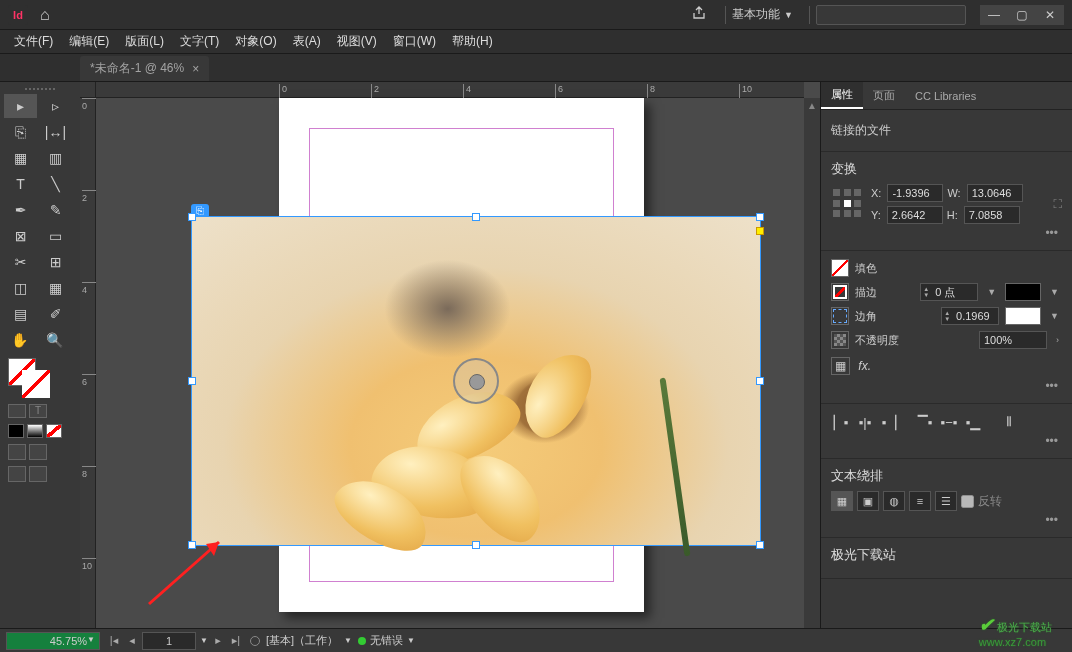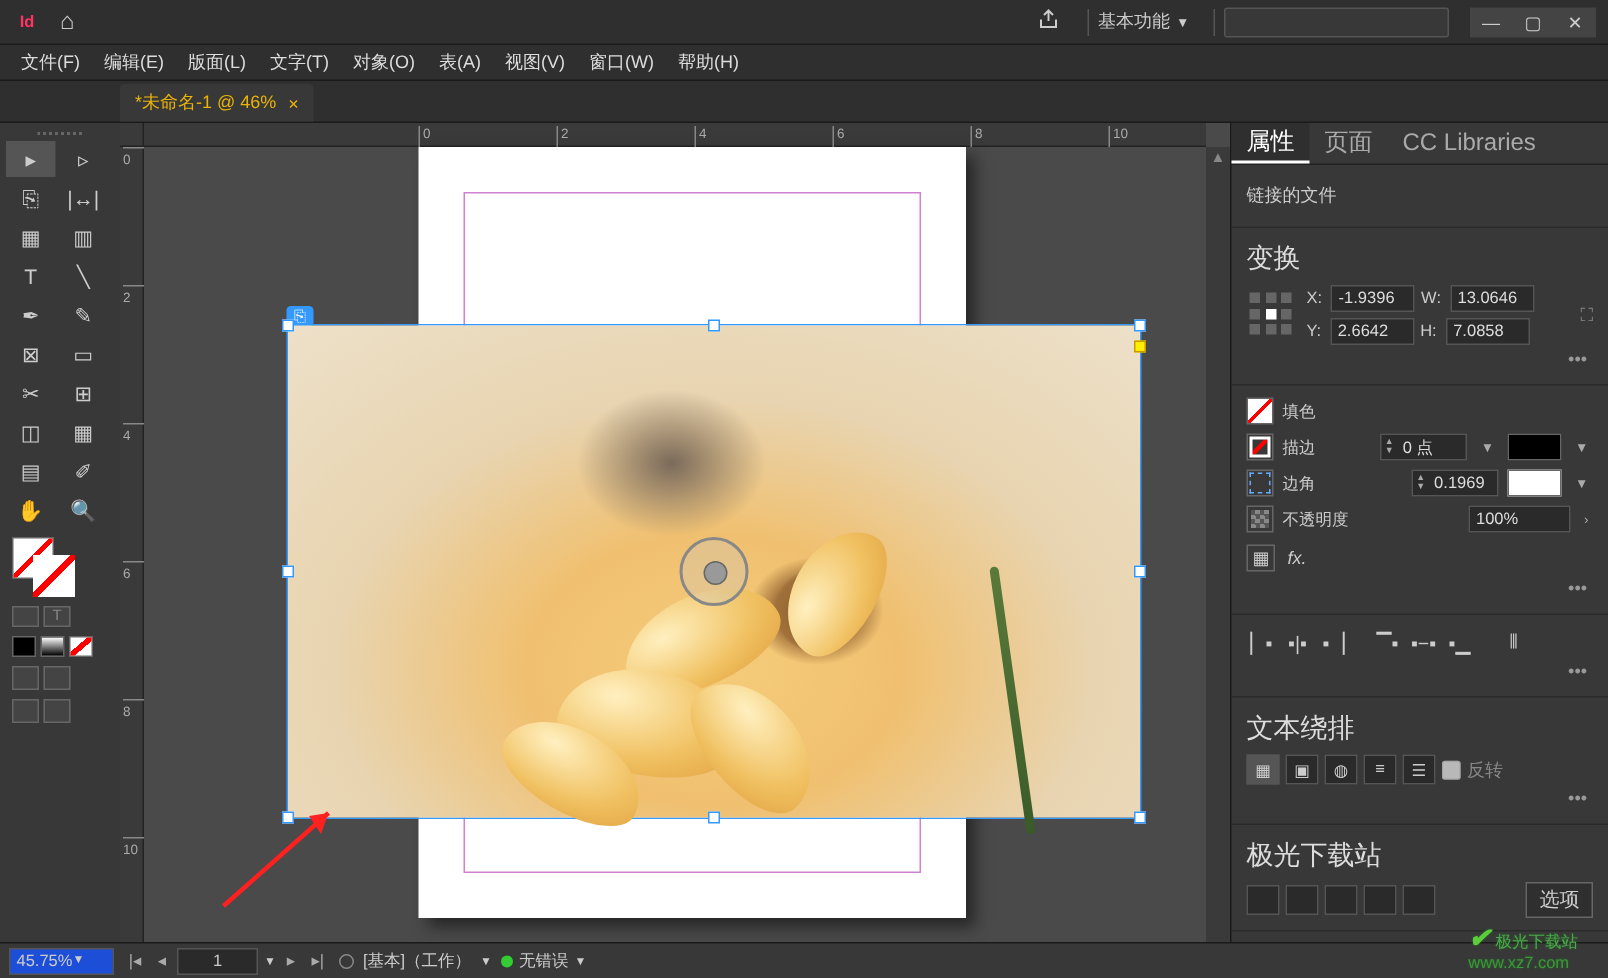--- a/index.html
+++ b/index.html
@@ -15,21 +15,21 @@
 .titlebar .search-area { width: 150px; height: 20px; background: #383838; border: 1px solid #555; border-radius: 2px; margin-right: 8px; padding: 0 6px; color: #999; }
 .titlebar .win-controls { display: flex; gap: 0; background: #444; margin-left: 6px; }
 .titlebar .win-btn { width: 28px; height: 20px; display: flex; align-items: center; justify-content: center; color: #ccc; font-size: 12px; }
 
 
 .menubar { height: 24px; background: #2f2f2f; display: flex; align-items: center; padding: 0 6px; border-bottom: 1px solid #1a1a1a; }
 .menubar .menu-item { padding: 0 8px; color: #ddd; font-size: 12px; }
 
 
 .tabbar { height: 28px; background: #2f2f2f; display: flex; align-items: flex-end; padding-left: 80px; border-bottom: 1px solid #1a1a1a; }
-.tabbar .tab { background: #383838; padding: 4px 10px; display: flex; align-items: center; gap: 8px; font-size: 12px; color: #eab308; border-radius: 3px 3px 0 0; }
+.tabbar .tab { background: #383838; padding: 4px 10px; display: flex; align-items: center; gap: 8px; font-size: 12px; color: #a3a3a3; border-radius: 3px 3px 0 0; }
 
 
 .main { display: flex; height: 546px; }
 
 
 .toolbar { width: 80px; background: #383838; padding: 4px; display: flex; flex-direction: column; gap: 2px; position: relative; }
 .toolbar .grip { height: 6px; display: flex; justify-content: center; align-items: center; }
 .toolbar .grip::before { content: ""; width: 30px; height: 2px; background: repeating-linear-gradient(90deg, #666 0 2px, transparent 2px 4px); }
 .tool-row { display: flex; gap: 2px; }
 .tool-btn { width: 33px; height: 24px; display: flex; align-items: center; justify-content: center; color: #ccc; font-size: 14px; position: relative; }
@@ -72,25 +72,25 @@
 .center-ring { position: absolute; left: 50%; top: 50%; width: 46px; height: 46px; margin: -23px; border: 2px solid #888; border-radius: 50%; background: rgba(200,200,200,0.3); }
 .center-ring::after { content: ""; position: absolute; left: 50%; top: 50%; width: 14px; height: 14px; margin: -7px; background: #999; border-radius: 50%; border: 1px solid #666; }
 .link-badge { position: absolute; left: 95px; top: 106px; width: 18px; height: 14px; background: #3399ff; border-radius: 3px; display: flex; align-items: center; justify-content: center; color: #fff; font-size: 10px; }
 .arrow-annot { position: absolute; left: 38px; bottom: 14px; width: 100px; height: 80px; pointer-events: none; }
 .scroll-v { position: absolute; right: 0; top: 16px; bottom: 0; width: 16px; background: #3a3a3a; }
 .scroll-v .arr { height: 14px; display: flex; align-items: center; justify-content: center; color: #888; font-size: 10px; }
 
 
 .right-panel { width: 252px; background: #383838; border-left: 1px solid #1a1a1a; display: flex; flex-direction: column; }
 .panel-tabs { display: flex; height: 28px; border-bottom: 1px solid #222; align-items: center; }
-.panel-tab { padding: 0 10px; height: 100%; display: flex; align-items: center; color: #aaa; font-size: 16px; }
+.panel-tab { padding: 0 10px; height: 100%; display: flex; align-items: center; color: #aaa; font-size: 11px; }
 .panel-tab.active { background: #2f2f2f; color: #fff; border-bottom: 2px solid #fff; }
 .panel-body { flex: 1; overflow: auto; padding: 0; }
 .section { padding: 8px 10px; border-bottom: 1px solid #2a2a2a; }
-.section-title { font-size: 18px; color: #ddd; margin-bottom: 6px; }
+.section-title { font-size: 13px; color: #ddd; margin-bottom: 6px; }
 .link-desc { font-size: 12px; color: #ccc; padding: 4px 0; }
 .ref-point { width: 34px; height: 34px; display: grid; grid-template-columns: repeat(3, 1fr); grid-template-rows: repeat(3, 1fr); gap: 2px; padding: 2px; }
 .ref-point div { background: #666; width: 7px; height: 7px; }
 .ref-point div.sel { background: #fff; }
 .num-input { background: #2a2a2a; border: 1px solid #555; color: #ddd; padding: 2px 4px; width: 56px; font-size: 11px; }
 .lbl { color: #ccc; font-size: 11px; text-align: right; padding-right: 2px; }
 .more-dots { text-align: right; color: #999; padding: 2px 4px; }
 .appear-row { display: flex; align-items: center; gap: 6px; margin-bottom: 6px; font-size: 11px; }
 .appear-row .sq { width: 18px; height: 18px; border: 1px solid #666; display: flex; align-items: center; justify-content: center; }
 .sq.slash::after { content: ""; width: 100%; height: 100%; background: linear-gradient(to bottom right, #fff 0%, #fff 45%, red 45%, red 55%, #fff 55%); }
@@ -111,21 +111,21 @@
 .wrap-btn.active { background: #555; }
 .chk { display: flex; gap: 4px; color: #888; }
 .frame-row { display: flex; gap: 4px; align-items: center; }
 .frame-btn { width: 22px; height: 20px; border: 1px solid #555; background: #2a2a2a; }
 .opt-btn { padding: 2px 8px; border: 1px solid #666; color: #ccc; background: #2f2f2f; }
 .watermark { position: absolute; right: 20px; bottom: 4px; font-size: 11px; color: #4aaa4a; text-shadow: 0 0 2px #2a6a2a; pointer-events: none; }
 .watermark .logo { font-size: 18px; color: #5bcc3a; font-weight: bold; font-style: italic; }
 
 
 .statusbar { height: 24px; background: #383838; border-top: 1px solid #1a1a1a; display: flex; align-items: center; padding: 0 6px; gap: 6px; font-size: 11px; color: #ccc; }
-.statusbar .zoom { width: 70px; background: #1d4ed8; border: 1px solid #555; padding: 2px 4px; display: flex; justify-content: flex-start; }
+.statusbar .zoom { width: 94px; background: #15803d; border: 1px solid #555; padding: 2px 4px; display: flex; justify-content: flex-end; }
 .statusbar .pager { display: flex; align-items: center; gap: 2px; }
 .statusbar .pg-btn { width: 16px; text-align: center; color: #aaa; }
 .statusbar .pg-num { width: 54px; background: #2a2a2a; border: 1px solid #555; padding: 2px 4px; text-align: center; }
 .statusbar .preflight { display: flex; align-items: center; gap: 4px; }
 .dot-green { width: 8px; height: 8px; background: #3c3; border-radius: 50%; }
 .dot-off { width: 10px; height: 10px; border: 1px solid #888; border-radius: 50%; }
 </style>
 </head>
 <body>
 
@@ -400,29 +400,20 @@
           <div class="wrap-btn">☰</div>
           <label class="chk">
               <input type="checkbox" disabled="" style=""> 
               <span>反转</span>
             </label>
         </div>
         <div class="more-dots">•••</div>
       </div>
       <div class="section">
         <div class="section-title">极光下载站</div>
-        <div class="frame-row">
-          <div class="frame-btn"></div>
-          <div class="frame-btn"></div>
-          <div class="frame-btn"></div>
-          <div class="frame-btn"></div>
-          <div class="frame-btn"></div>
-          <div style="flex:1"></div>
-          <button class="opt-btn">选项</button>
-        </div>
 
       </div>
     </div>
   </div>
 </div>
 
 <div class="statusbar">
   <div class="zoom">
       <span>45.75%</span>
       <span style="font-size:8px">▼</span>

